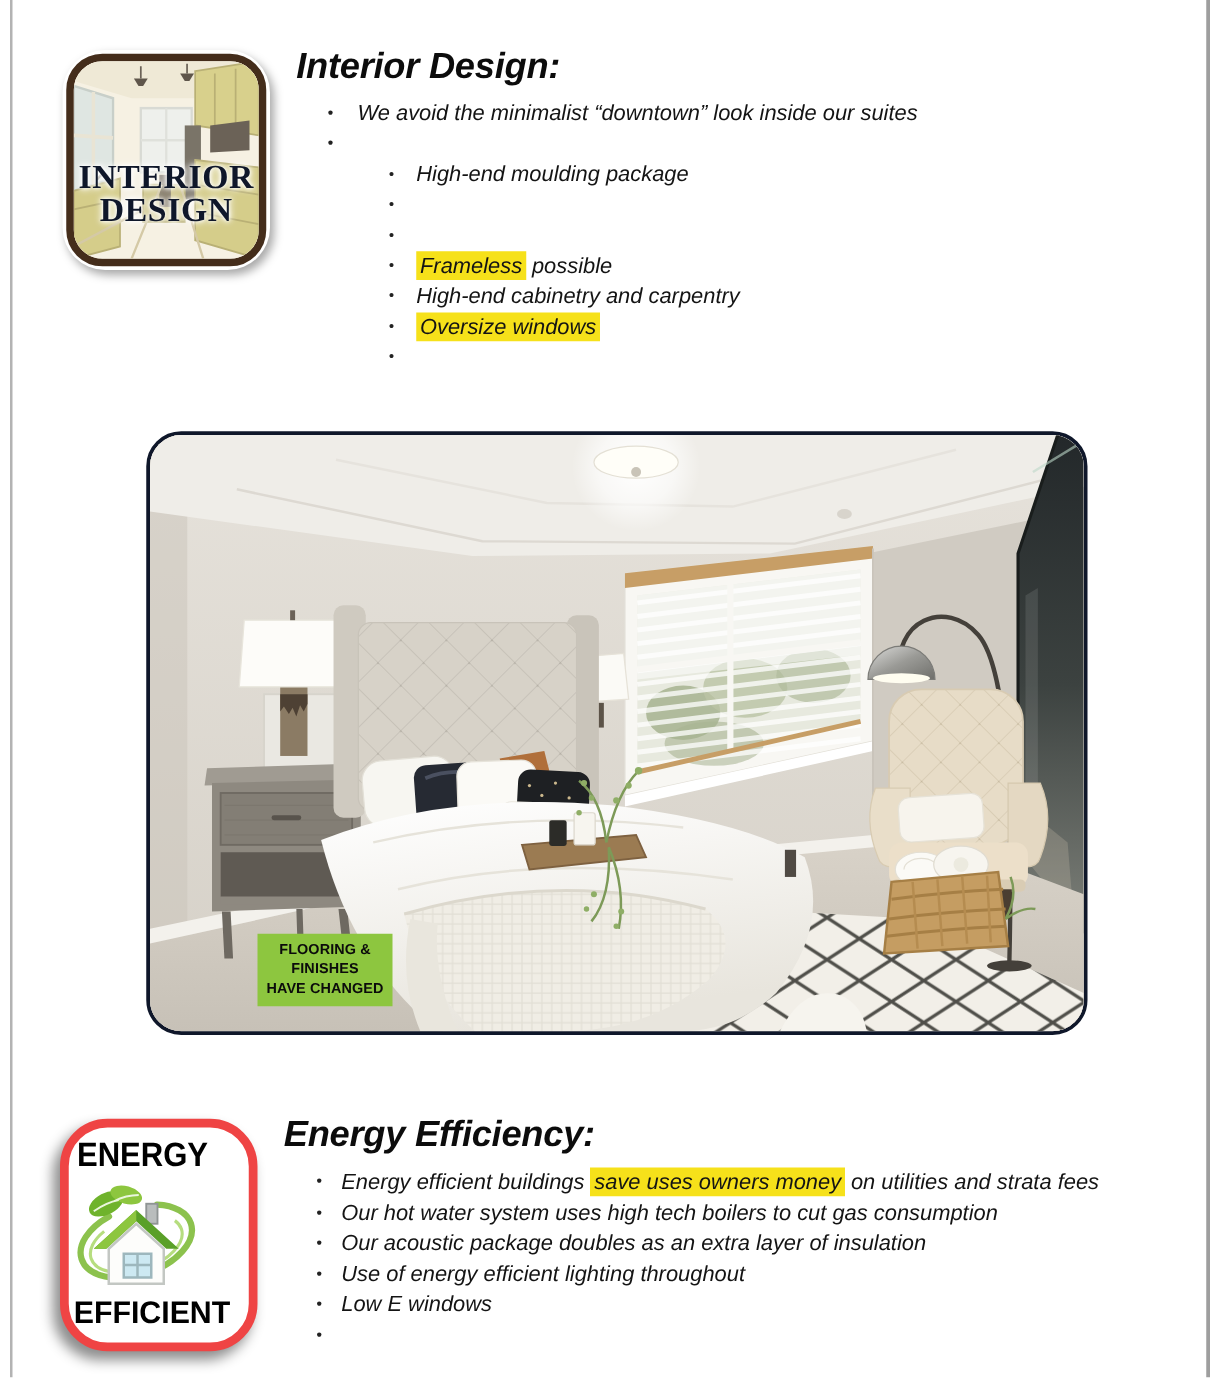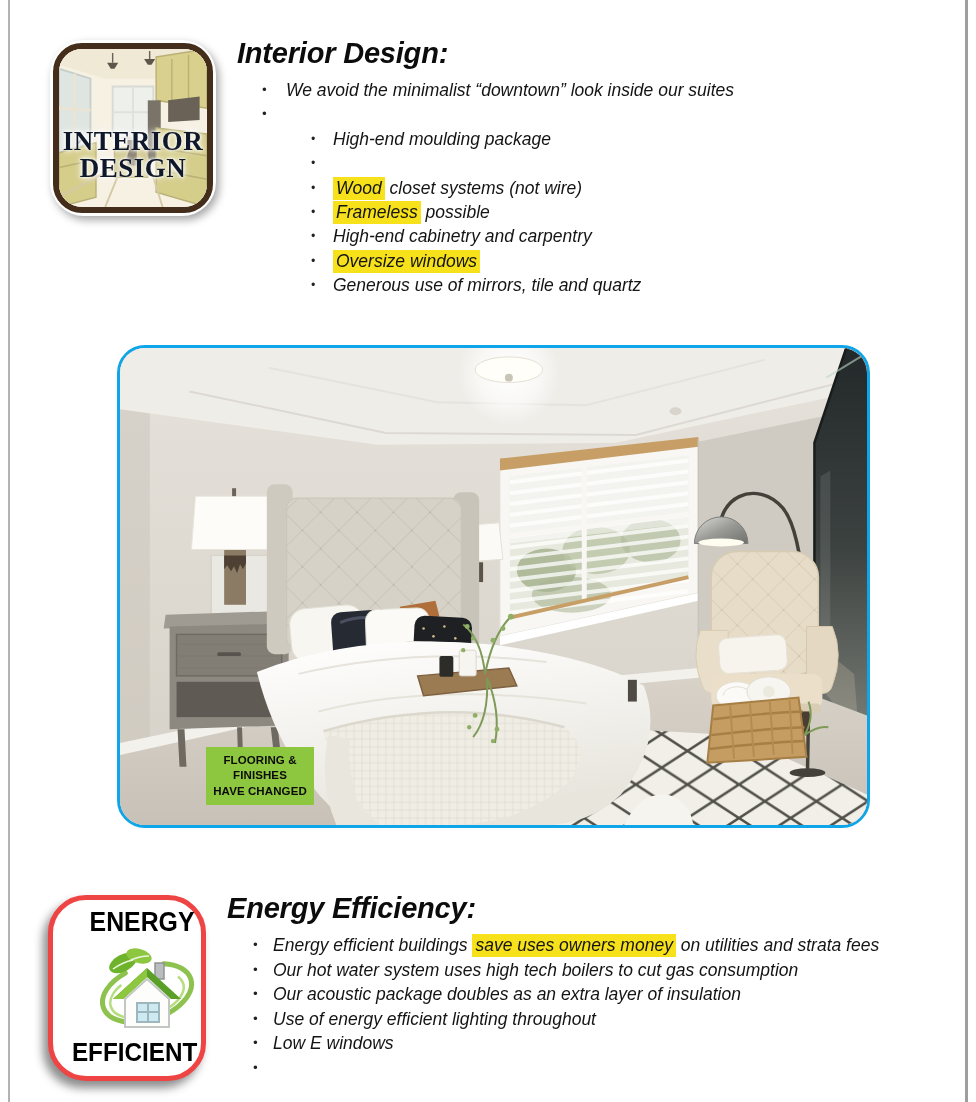--- a/index.html
+++ b/index.html
@@ -23,23 +23,23 @@
   }
   .interior-badge-inner svg{position:absolute;inset:0;width:100%;height:100%;}
   .interior-badge-text{
     position:absolute;left:0;right:0;top:50%;text-align:center;
     font-family:"Liberation Serif",serif;font-weight:700;color:#0f172a;
     font-size:27px;line-height:1.0;letter-spacing:.5px;
     text-shadow:0 0 3px #fff,0 0 5px #fff,0 0 8px #fff;
   }
   .energy-badge{
     position:absolute;left:48px;top:895px;width:158px;height:186px;
-    background:#ffffff;border:5px solid #ef4444;border-radius:38px;
+    background:#ffffff;border:7px solid #ef4444;border-radius:38px;
     box-shadow:-5px 7px 10px rgba(0,0,0,.45);box-sizing:border-box;
-    display:flex;flex-direction:column;align-items:flex-end;justify-content:space-between;
+    display:flex;flex-direction:column;align-items:flex-start;justify-content:space-between;
     padding:7px 2px 9px;
   }
   .energy-word{font-weight:900;color:#000;white-space:nowrap;transform:scaleX(.92);}
   .energy-word.top{font-size:27px;}
   .energy-word.bottom{font-size:25px;transform:scaleX(.97);}
 
   
   .content{position:absolute;font-style:italic;}
   .content h1{margin:0;font-size:29px;font-weight:800;color:#0c0c0c;letter-spacing:-.2px;line-height:34px;}
   ul.blist{list-style:none;margin:8px 0 0 0;padding:0;font-size:17.5px;color:#141414;}
@@ -49,21 +49,21 @@
   ul.sub .dot{flex:0 0 22px;font-size:12px;}
   #interior-list{margin-left:25px;}
   #energy-list{margin-left:26px;}
   #energy-list li{line-height:24.6px;}
   #energy-list .dot{flex:0 0 20px;}
   .hl{background:var(--hl,#f6e11a);padding:1px 3px 2px;}
 
   
   .photo{
     position:absolute;left:117px;top:345px;width:753px;height:483px;
-    border:3px solid #0ea5e9;border-radius:28px;overflow:hidden;box-sizing:border-box;
+    border:3px solid #0f172a;border-radius:28px;overflow:hidden;box-sizing:border-box;
     background:#ddd8d0;
   }
   .photo svg{position:absolute;inset:0;width:100%;height:100%;}
   .photo-label{
     position:absolute;left:86px;top:399px;width:108px;height:58px;
     background:var(--label-green,#8dc63f);color:#0b0b0b;
     display:flex;flex-direction:column;align-items:center;justify-content:center;
     font-size:11.5px;font-weight:800;line-height:1.32;text-align:center;letter-spacing:.1px;
   }
 </style>
@@ -119,37 +119,35 @@
   <ul class="blist sub">
       <li>
         <span class="dot">•</span>
         <span class="txt"><span>High-end moulding package</span></span>
       </li>
       <li>
         <span class="dot">•</span>
       </li>
       <li>
         <span class="dot">•</span>
-        <span class="txt"><span class="hl">Wood</span><span> closet systems (not wire)</span></span>
       </li>
       <li>
         <span class="dot">•</span>
         <span class="txt"><span class="hl">Frameless</span><span> possible</span></span>
       </li>
       <li>
         <span class="dot">•</span>
         <span class="txt"><span>High-end cabinetry and carpentry</span></span>
       </li>
       <li>
         <span class="dot">•</span>
         <span class="txt"><span class="hl">Oversize windows</span></span>
       </li>
       <li>
         <span class="dot">•</span>
-        <span class="txt"><span>Generous use of mirrors, tile and quartz</span></span>
       </li>
     </ul>
 </div>
 
 <div class="photo">
   <svg viewBox="0 0 753 483" preserveAspectRatio="none">
     <defs>
       <linearGradient id="wall" x1="0" y1="0" x2="0" y2="1">
         <stop offset="0" stop-color="#e6e2db"></stop>
           <stop offset="1" stop-color="#d5d0c7"></stop>

